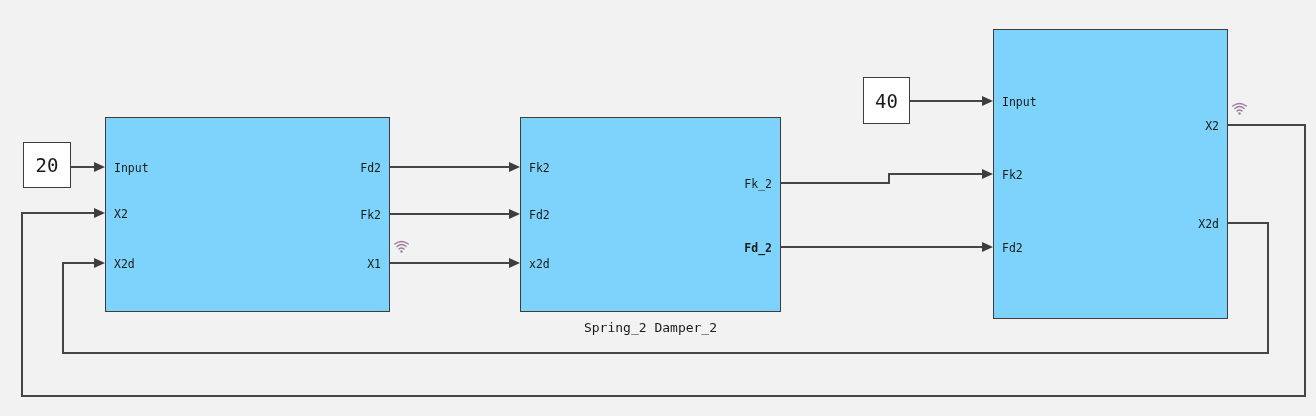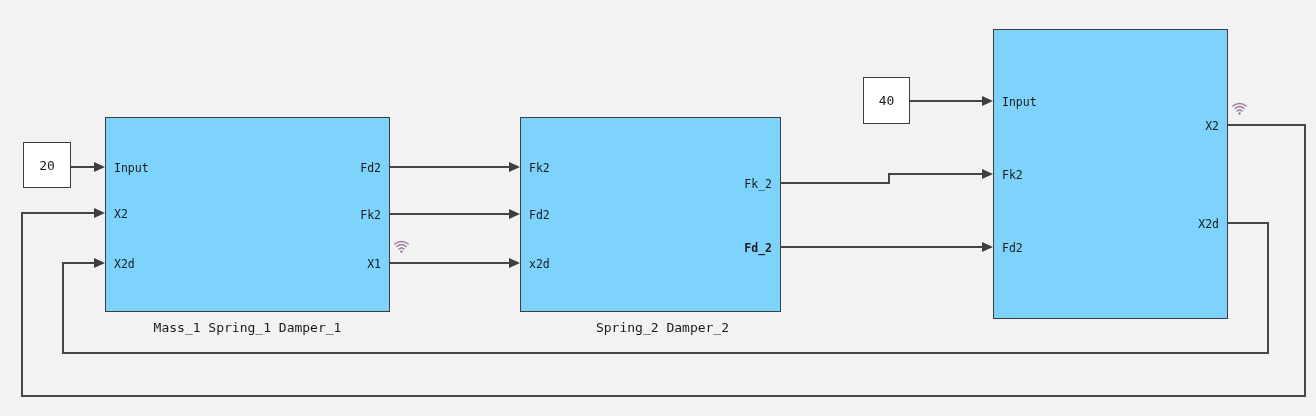--- a/index.html
+++ b/index.html
@@ -37,21 +37,21 @@
     text-align:center;
     color:#1a1a1a;
     white-space:nowrap;
   }
   .const{
     position:absolute;
     background:#ffffff;
     border:1.5px solid #3d3d3d;
     box-sizing:border-box;
     display:flex;align-items:center;justify-content:center;
-    font-size:13px;
+    font-size:19px;
     color:#1a1a1a;
   }
   .wire{position:absolute;background:#454545;}
   .wire.h{height:2px;}
   .wire.v{width:2px;}
   .arrow{
     position:absolute;
     width:0;height:0;
     border-top:5px solid transparent;
     border-bottom:5px solid transparent;
@@ -109,30 +109,29 @@
   </div>
 
   <div class="block" style="left:105px;top:117px;width:285px;height:195px;">
     <span class="port in" style="top:42px;">Input</span>
     <span class="port in" style="top:88px;">X2</span>
     <span class="port in" style="top:138px;">X2d</span>
     <span class="port out" style="top:42px;">Fd2</span>
     <span class="port out" style="top:89px;">Fk2</span>
     <span class="port out" style="top:138px;">X1</span>
   </div>
-  <div class="block-label" style="left:105px;top:320px;width:285px;">Mass_1 Spring_1 Damper_1</div>
 
   <div class="block" style="left:520px;top:117px;width:261px;height:195px;">
     <span class="port in" style="top:42px;">Fk2</span>
     <span class="port in" style="top:89px;">Fd2</span>
     <span class="port in" style="top:138px;">x2d</span>
     <span class="port out" style="top:58px;">Fk_2</span>
     <span class="port out" style="top:122px;font-weight:bold;">Fd_2</span>
   </div>
-  <div class="block-label" style="left:532px;top:320px;width:261px;">Spring_2 Damper_2</div>
+  <div class="block-label" style="left:520px;top:320px;width:261px;">Spring_2 Damper_2</div>
 
   <div class="block" style="left:993px;top:29px;width:235px;height:290px;">
     <span class="port in" style="top:64px;">Input</span>
     <span class="port in" style="top:137px;">Fk2</span>
     <span class="port in" style="top:210px;">Fd2</span>
     <span class="port out" style="top:88px;">X2</span>
     <span class="port out" style="top:186px;">X2d</span>
   </div>
 
   <svg class="wifi" style="left:393px;top:239px;" viewBox="0 0 24 20">

